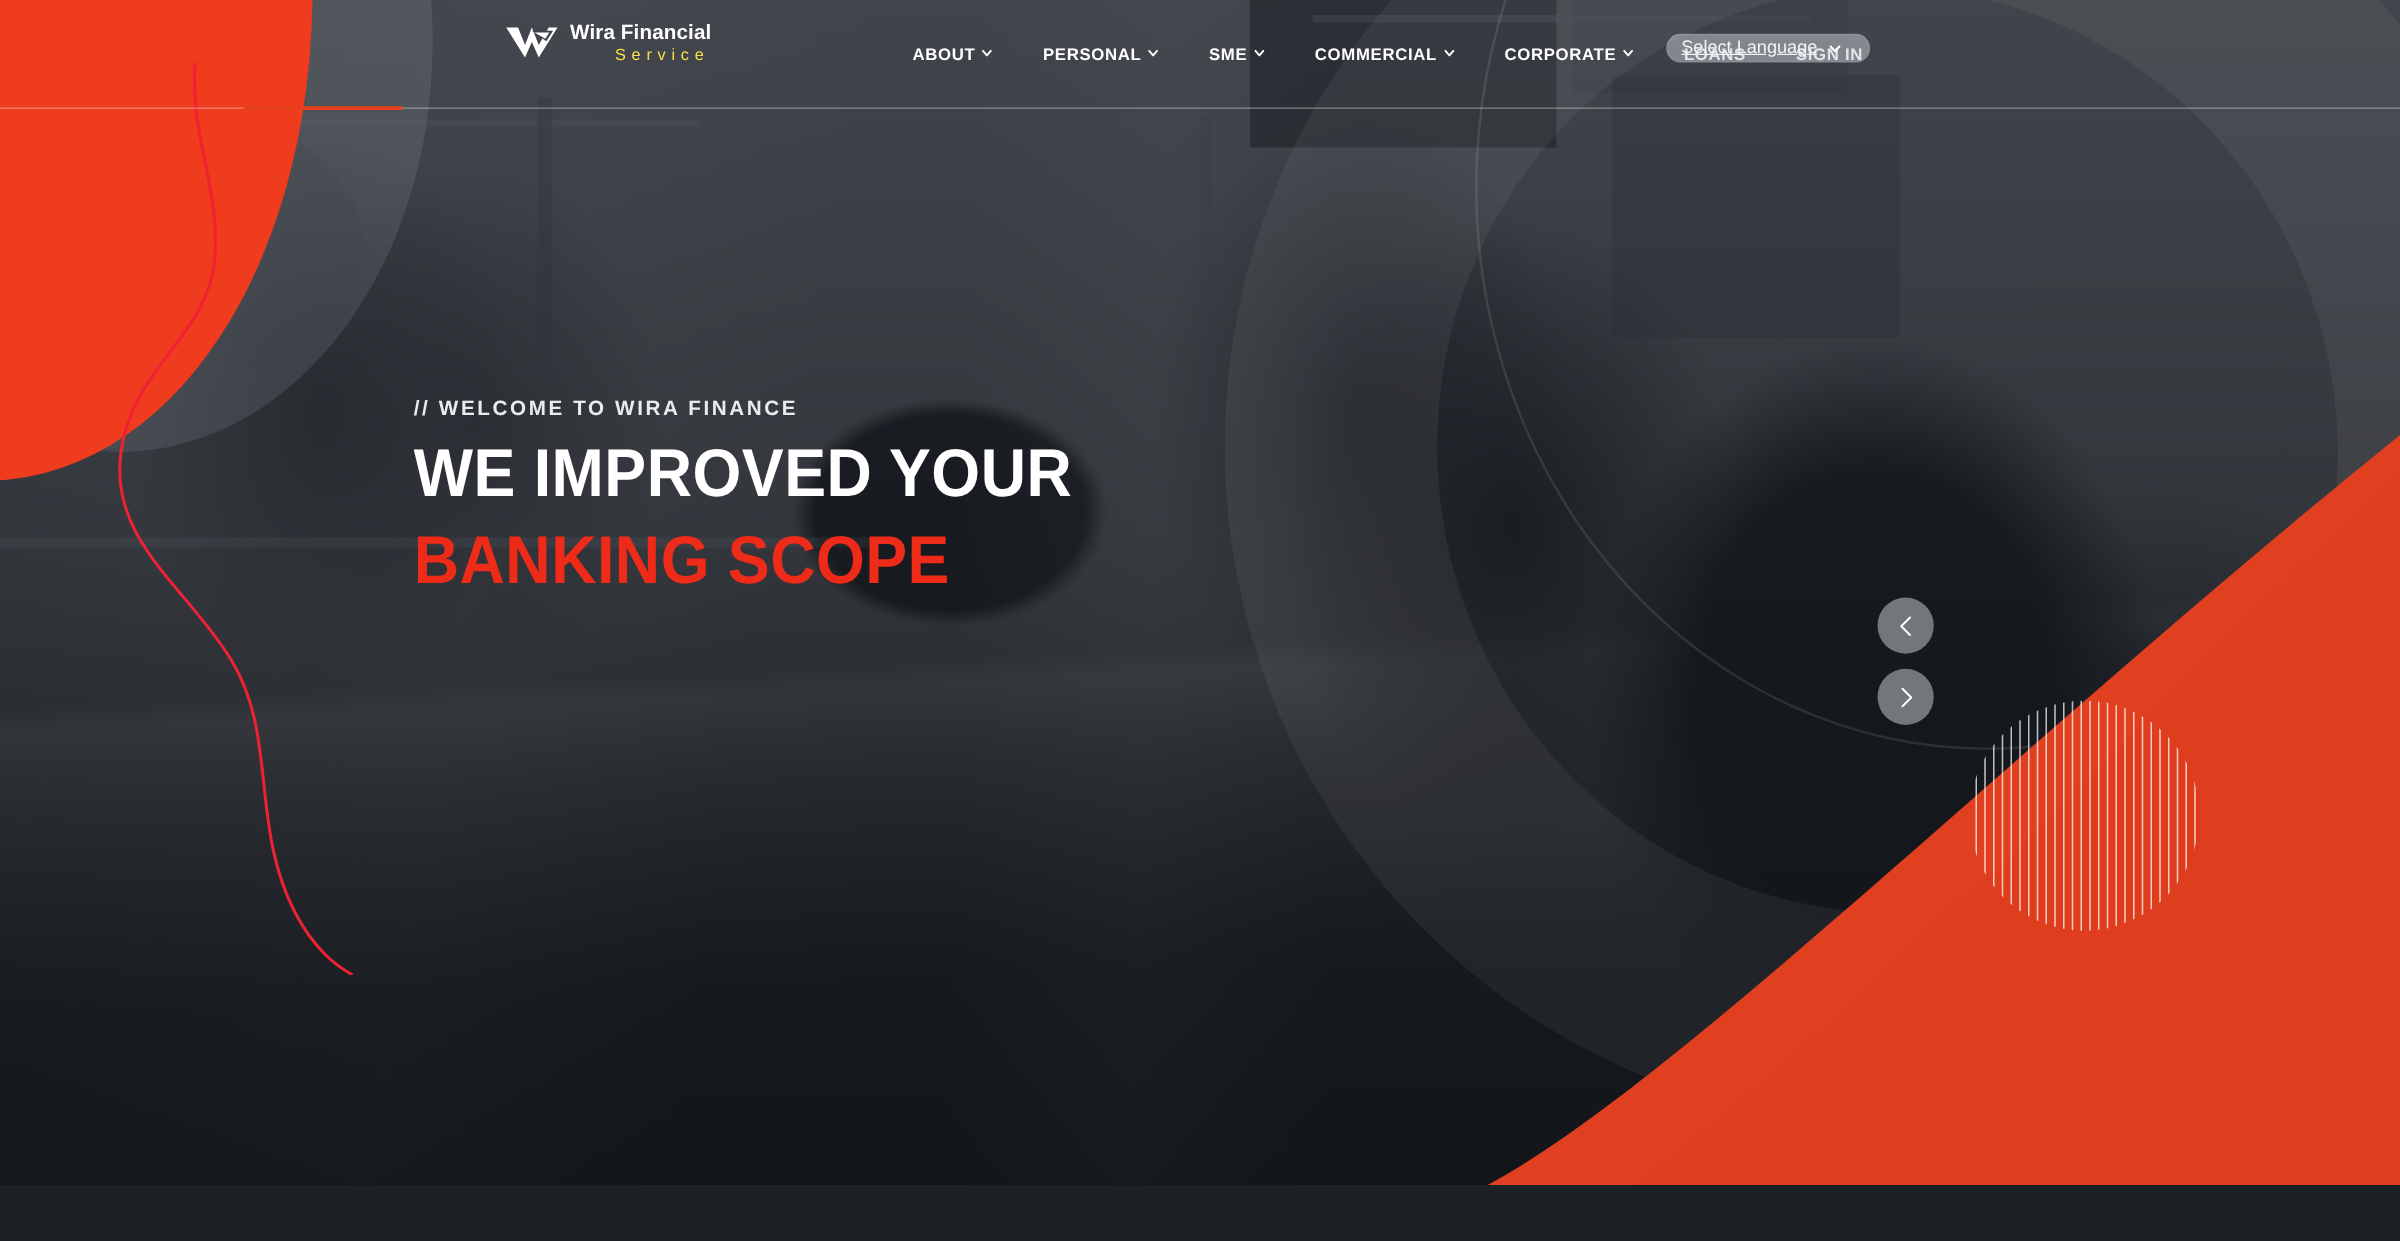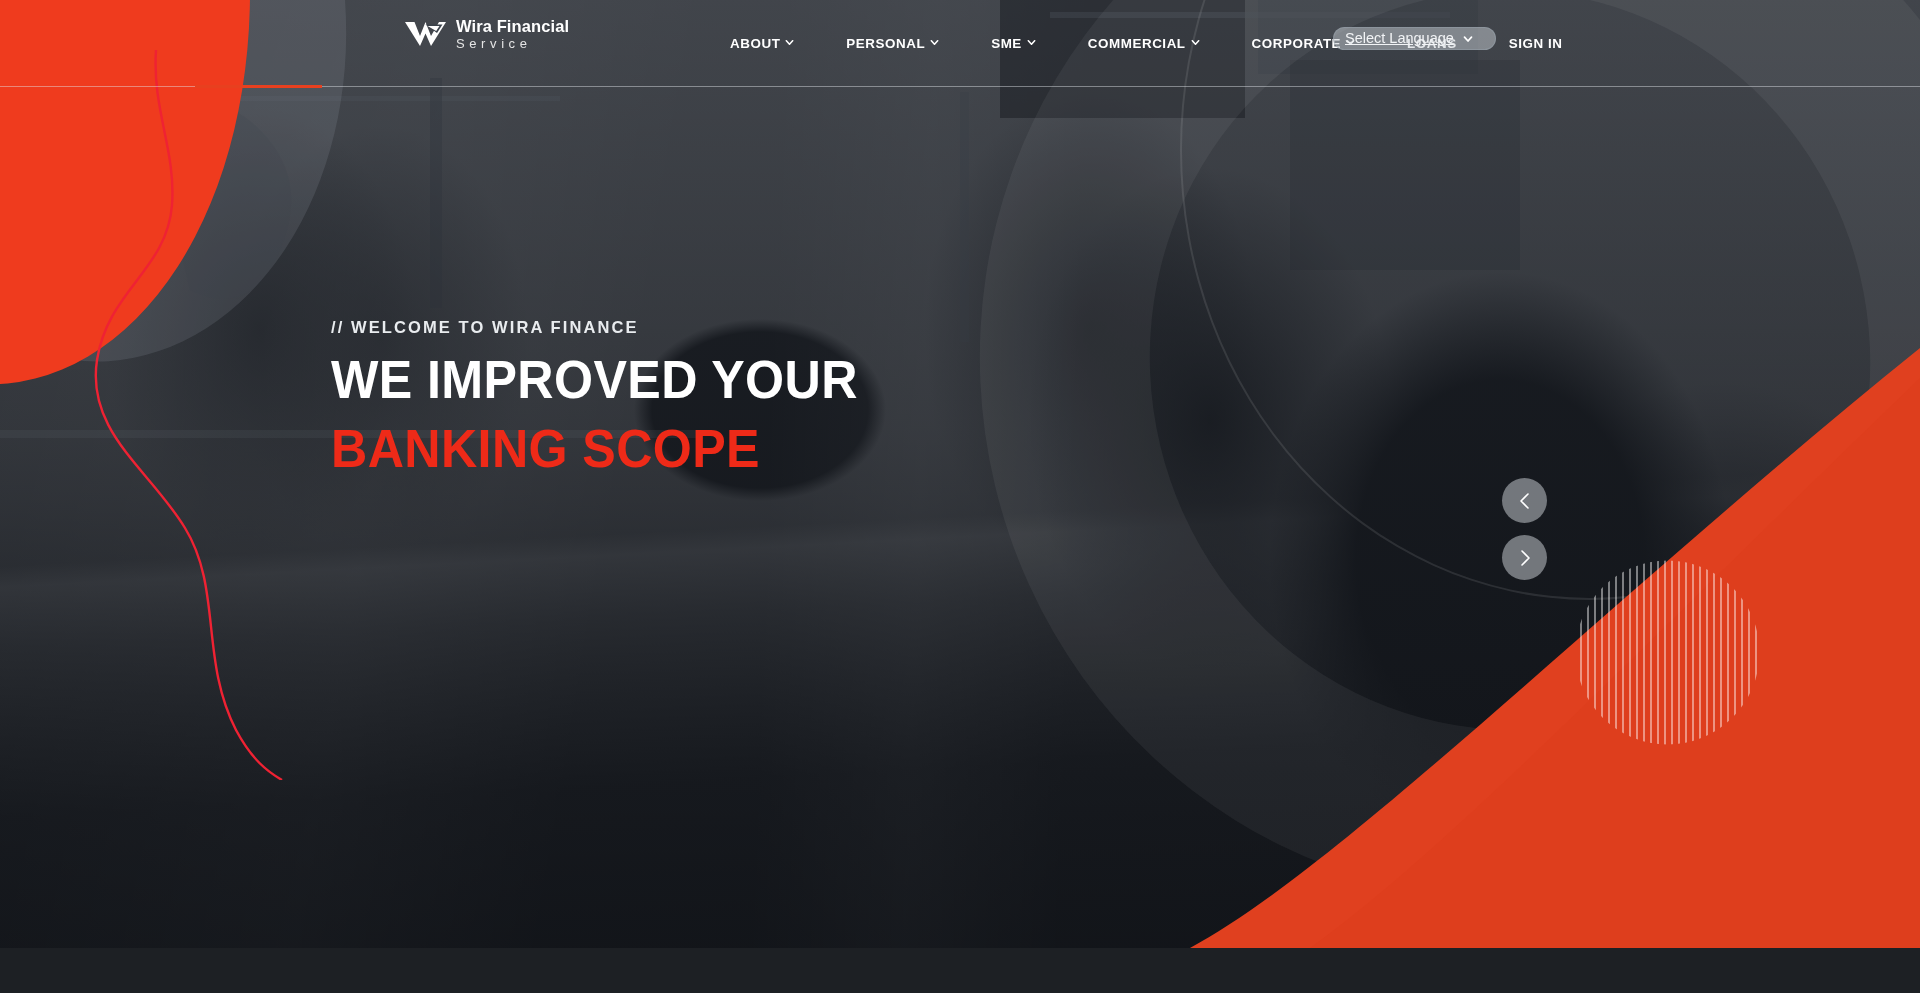--- a/index.html
+++ b/index.html
@@ -93,25 +93,26 @@
   }
 
   .brand { position:absolute; left:404px; top:18px; display:flex; align-items:center; gap:9px; }
   .brand-mark { width:43px; height:27px; flex:0 0 auto; }
   .brand-text { display:flex; flex-direction:column; line-height:1; }
   .brand-line1 {
     color:#ffffff; font-size:16.5px; font-weight:bold; letter-spacing:.1px;
     font-family:"Liberation Sans", sans-serif;
   }
   .brand-line2 {
-    color:#e5e5e5; font-size:13px; font-weight:normal; letter-spacing:4.6px; margin-top:2px;
-    font-family:"Liberation Sans", sans-serif;
-  }
-
-  .nav-menu { position:absolute; left:710px; top:0; height:86px; display:flex; align-items:center; gap:12px; }
+    color:#fde047; font-size:13px; font-weight:normal; letter-spacing:4.6px; margin-top:2px;
+    font-family:"Liberation Sans", sans-serif;
+    margin-left:36px;
+  }
+
+  .nav-menu { position:absolute; left:710px; top:0; height:86px; display:flex; align-items:center; gap:0; }
   .nav-item {
     display:flex; align-items:center; gap:5px; cursor:pointer;
     color:#ffffff; font-size:13.4px; font-weight:bold; letter-spacing:.55px;
     text-transform:uppercase; padding:0 20px; white-space:nowrap;
     font-family:"Liberation Sans", sans-serif;
   }
   .nav-item .caret { display:inline-block; width:9px; height:9px; position:relative; top:-1px; }
 
   .lang-select {
     position:absolute; left:1333px; top:27px; width:163px; height:23px;

